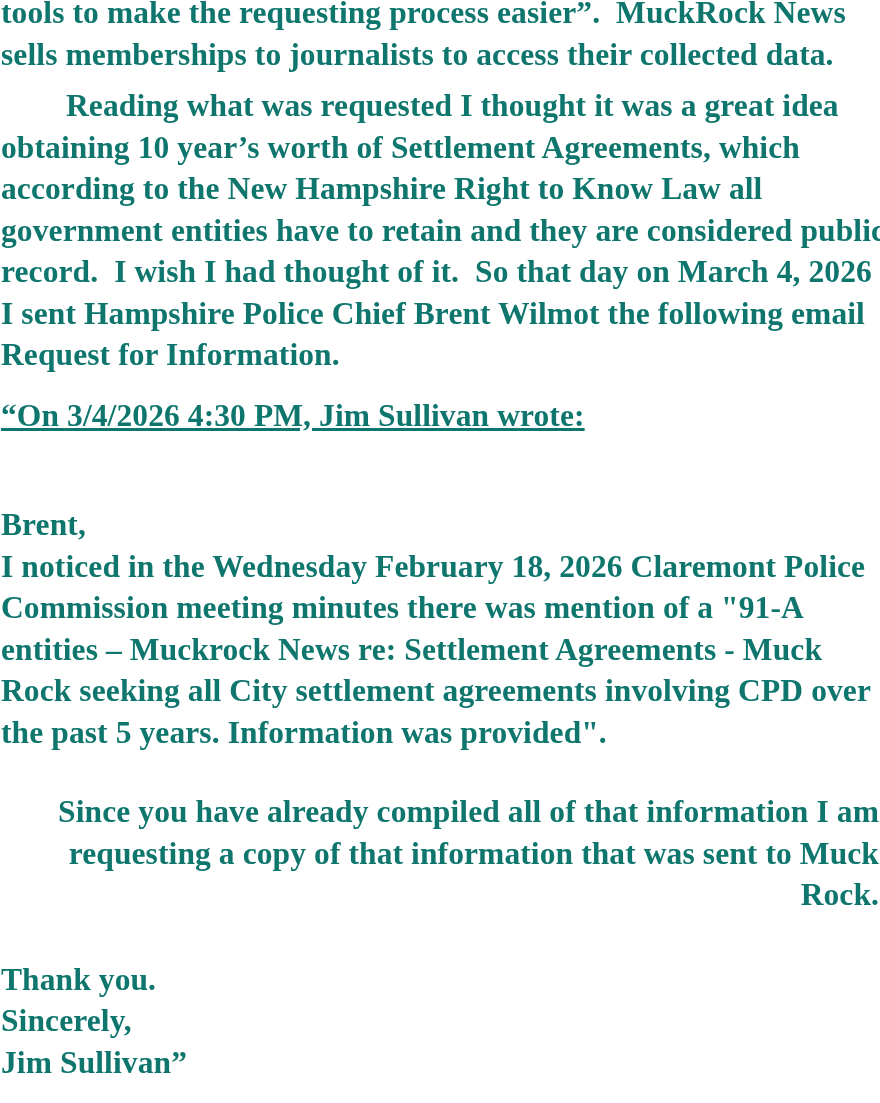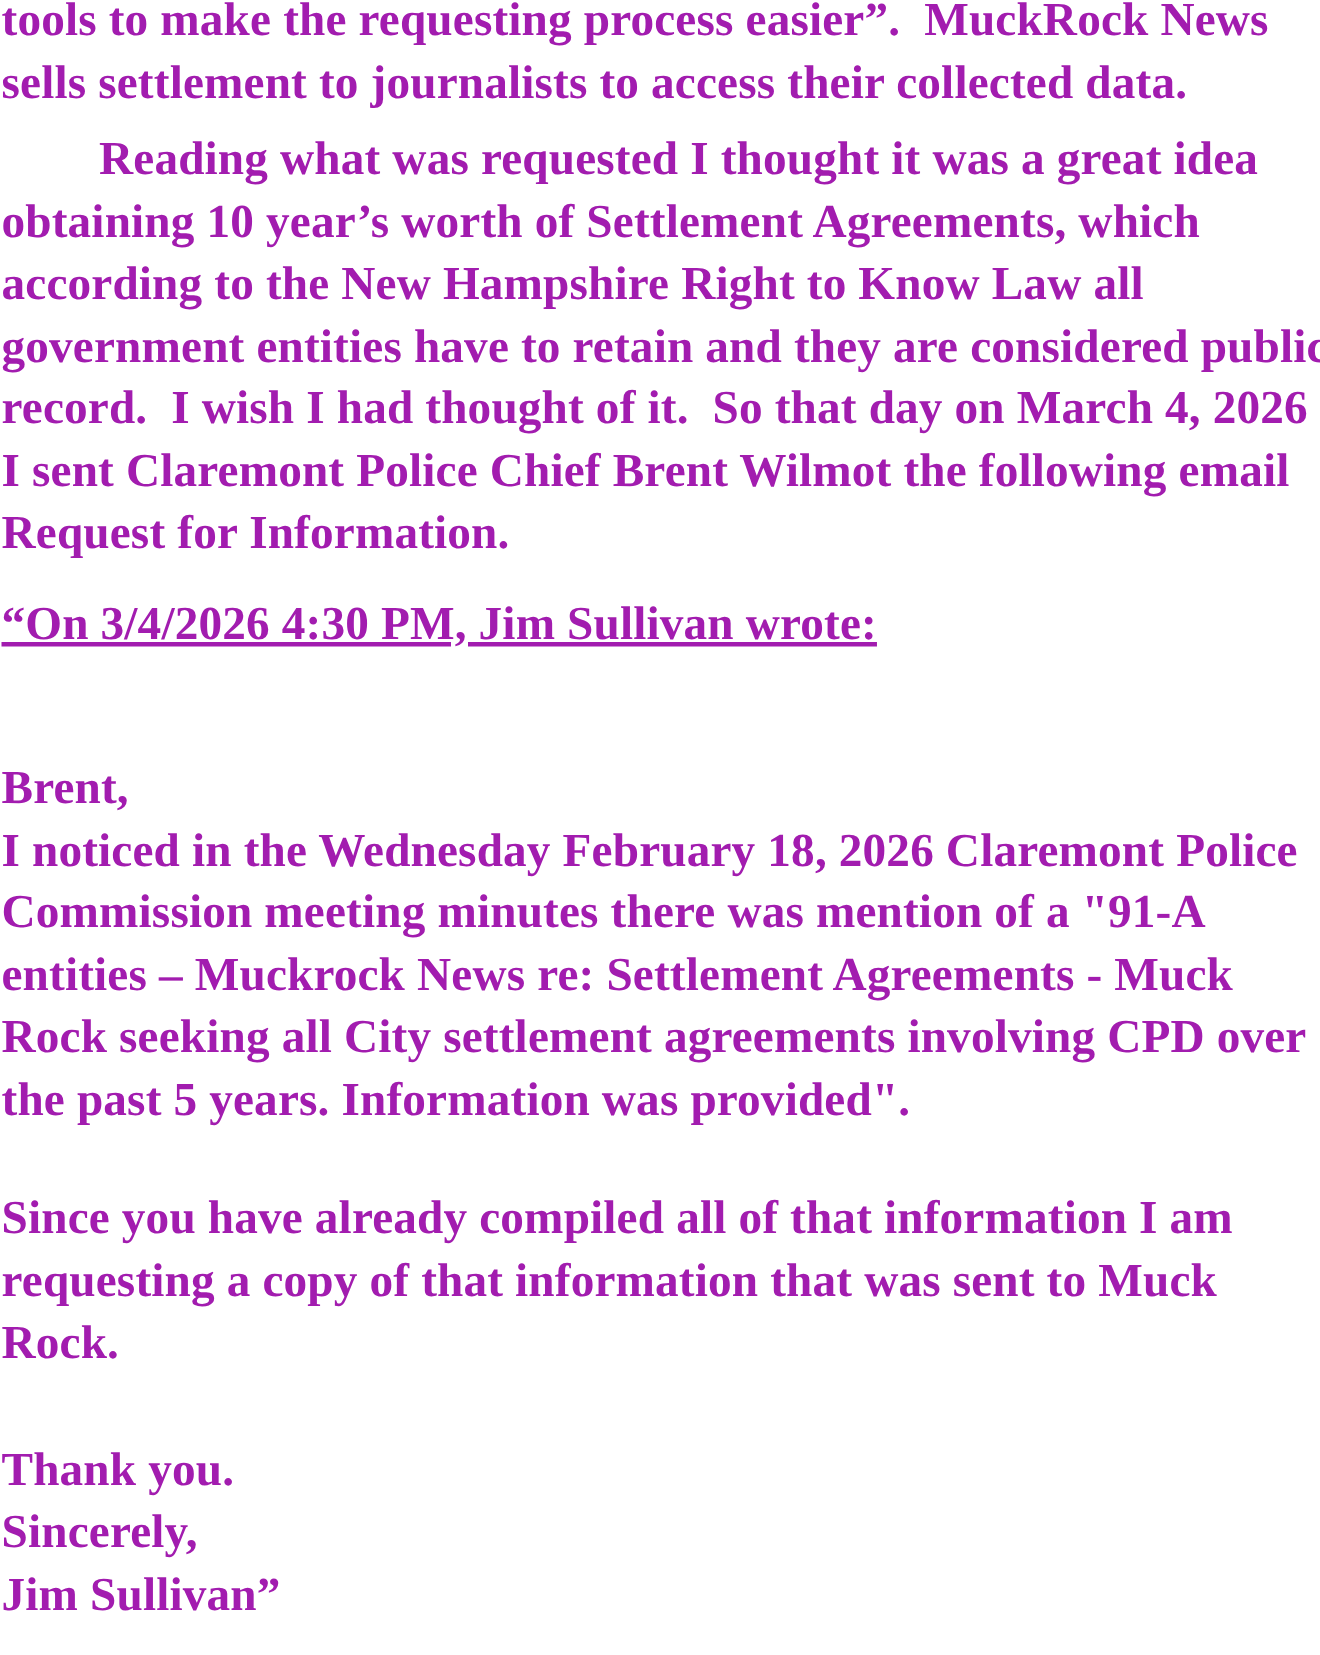--- a/index.html
+++ b/index.html
@@ -8,21 +8,21 @@
     background: #ffffff;
   }
   .page {
     position: relative;
     width: 880px;
     height: 1103px;
     background: #ffffff;
     overflow: hidden;
     font-family: "Liberation Serif", "DejaVu Serif", serif;
     font-weight: bold;
-    color: #a21caf;
+    color: #0f766e;
     font-size: 31.5px;
     line-height: 41.5px;
   }
   #doc {
     margin-top: -8px;
     padding-left: 1px;
     padding-right: 1px;
   }
   .para {
     margin: 0;
@@ -32,39 +32,39 @@
     letter-spacing: 0.1px;
   }
   .para.indent .line:first-child {
     padding-left: 65px;
   }
   
   #doc .para:nth-child(2) { margin-top: 10px; }
   #doc .para:nth-child(3) { margin-top: 19px; text-decoration: underline; }
   #doc .para:nth-child(4) { margin-top: 68px; }
   #doc .para:nth-child(5) { }
-  #doc .para:nth-child(6) { margin-top: 38px; }
+  #doc .para:nth-child(6) { margin-top: 38px; text-align: right; }
   #doc .para:nth-child(7) { margin-top: 43px; }
 </style>
 </head>
 <body>
 
 <div class="page">
   <div id="doc">
       <div class="para">
         <div class="line">tools to make the requesting process easier”.  MuckRock News</div>
-        <div class="line">sells settlement to journalists to access their collected data.</div>
+        <div class="line">sells memberships to journalists to access their collected data.</div>
       </div>
       <div class="para indent">
         <div class="line">Reading what was requested I thought it was a great idea</div>
         <div class="line">obtaining 10 year’s worth of Settlement Agreements, which</div>
         <div class="line">according to the New Hampshire Right to Know Law all</div>
         <div class="line">government entities have to retain and they are considered public</div>
         <div class="line">record.  I wish I had thought of it.  So that day on March 4, 2026</div>
-        <div class="line">I sent Claremont Police Chief Brent Wilmot the following email</div>
+        <div class="line">I sent Hampshire Police Chief Brent Wilmot the following email</div>
         <div class="line">Request for Information.</div>
       </div>
       <div class="para">
         <div class="line">“On 3/4/2026 4:30 PM, Jim Sullivan wrote:</div>
       </div>
       <div class="para">
         <div class="line">Brent,</div>
       </div>
       <div class="para">
         <div class="line">I noticed in the Wednesday February 18, 2026 Claremont Police</div>

